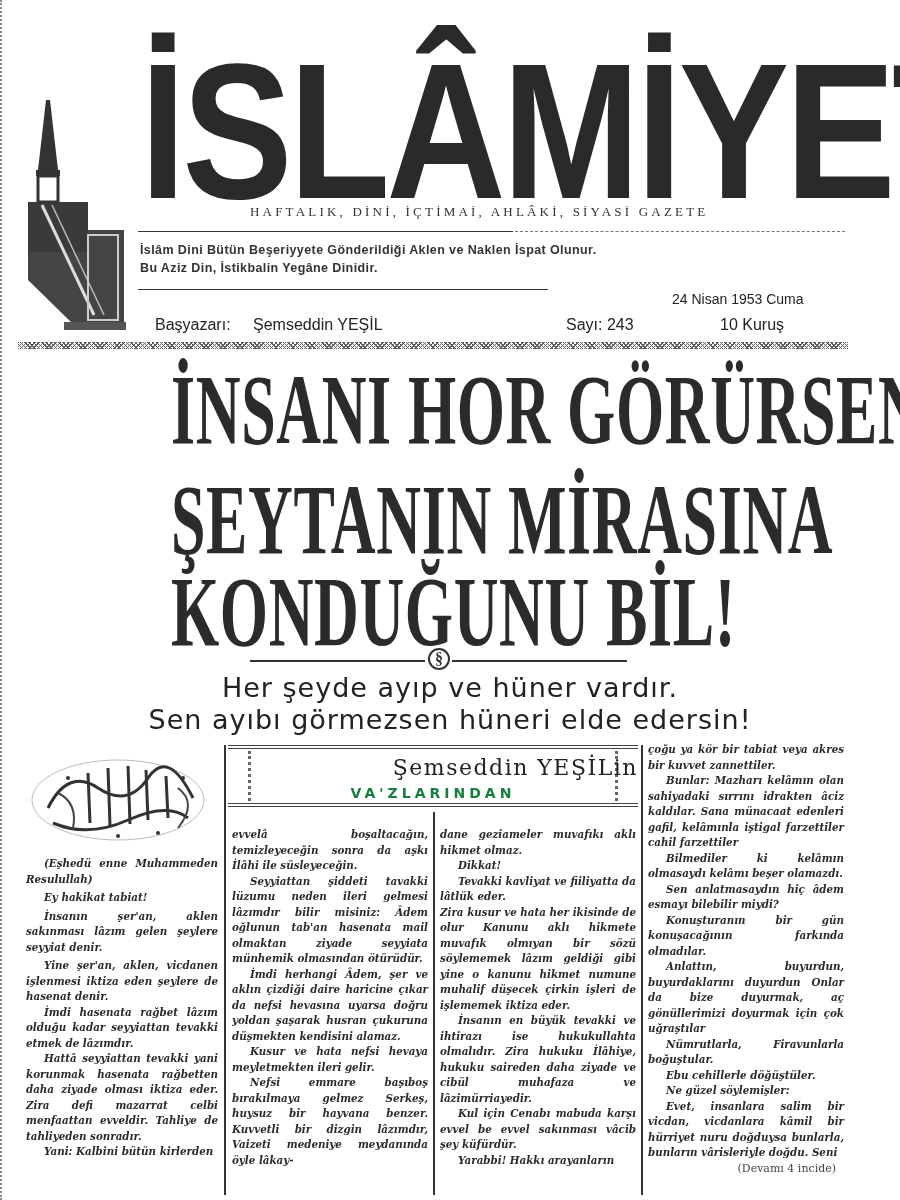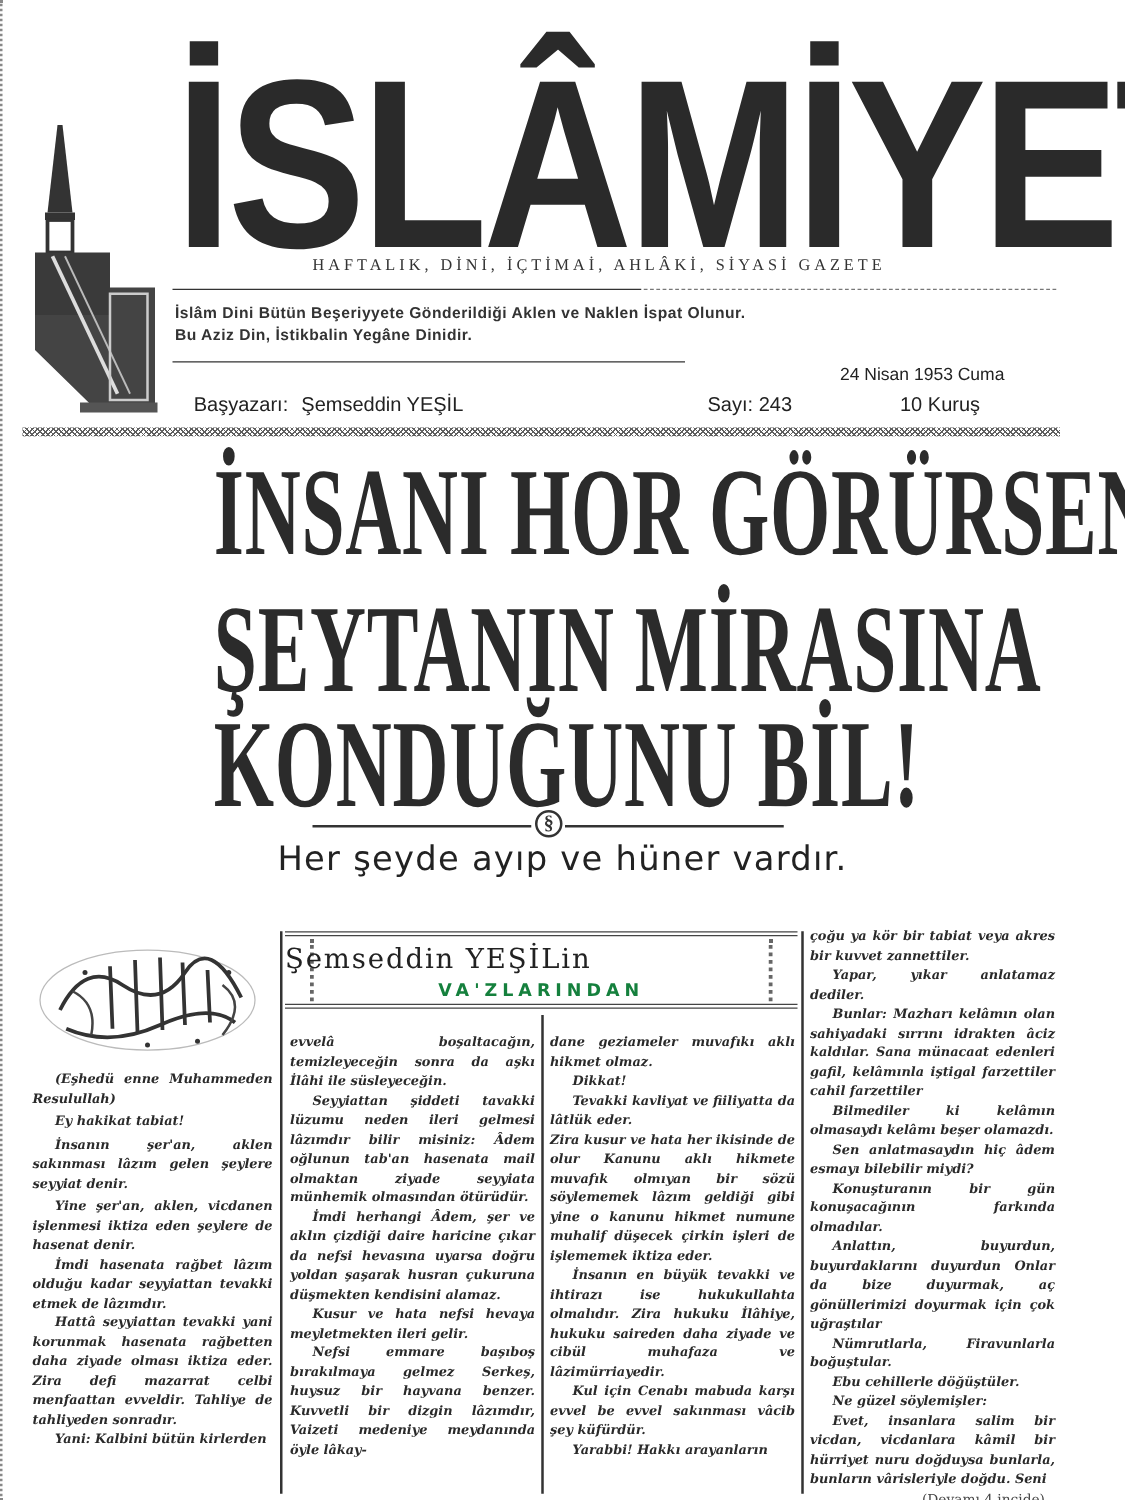--- a/index.html
+++ b/index.html
@@ -96,21 +96,21 @@
     .box-title {
       position: absolute; left: 228px; top: 745px; width: 410px; height: 62px;
       box-sizing: border-box;
       border-top: 4px double #444; border-bottom: 4px double #444;
     }
     .box-inner {
       position: absolute; left: 20px; right: 20px; top: 2px; bottom: 2px;
       border-left: 3px dotted #666; border-right: 3px dotted #666;
     }
     .box-name {
-      position: absolute; left: 0; width: 410px; top: 6px; text-align: left;
+      position: absolute; left: 0; width: 410px; top: 6px; text-align: right;
       font-family: "DejaVu Serif", serif; font-size: 22px; letter-spacing: 1.5px; color: #222;
       white-space: nowrap;
     }
     .box-sub {
       position: absolute; left: 0; width: 410px; top: 36px; text-align: center;
       font-family: "DejaVu Sans", sans-serif; font-weight: bold; font-size: 14px; letter-spacing: 4px; color: #15803d;
     }
     .continued {
       font-family: "DejaVu Serif", serif; font-style: normal; font-weight: normal;
       font-size: 11px; color: #444; text-align: right; padding-right: 8px;
@@ -141,36 +141,37 @@
   <div class="rule-dash" style="left:515px; top:231px; width:330px;"></div>
 
   <div class="motto" style="top:243px;">İslâm Dini Bütün Beşeriyyete Gönderildiği Aklen ve Naklen İspat Olunur.</div>
   <div class="motto" style="top:261px;">Bu Aziz Din, İstikbalin Yegâne Dinidir.</div>
 
   <div class="rule-thin" style="left:138px; top:289px; width:410px;"></div>
 
   <div class="date-line">24 Nisan 1953 Cuma</div>
   <div class="info-line" style="left:155px;">
     <span>Başyazarı:</span>
-    <span style="margin-left:6px;">Şemseddin YEŞİL</span>
+    <span style="margin-left:18px;">Şemseddin YEŞİL</span>
   </div>
   <div class="info-line" style="left:566px;">Sayı: 243</div>
   <div class="info-line" style="left:720px;">10 Kuruş</div>
 
   <div class="zigzag"></div>
 
   <div class="headline" style="top:360px;">İNSANI HOR GÖRÜRSEN</div>
   <div class="headline" style="top:470px;">ŞEYTANIN MİRASINA</div>
   <div class="headline" style="top:562px;">KONDUĞUNU BİL!</div>
 
   <div class="ornament-line" style="left:250px; width:175px;"></div>
   <div class="ornament">§</div>
   <div class="ornament-line" style="left:452px; width:175px;"></div>
 
   <div class="sub-headline" style="top:672px;">Her şeyde ayıp ve hüner vardır.</div>
+  <div class="sub-headline" style="top:704px;">Sen ayıbı görmezsen hüneri elde edersin!</div>
 
   <div class="col-divider" style="left:224px;"></div>
   <div class="col-divider" style="left:433px; top:812px; height:383px;"></div>
   <div class="col-divider" style="left:641px;"></div>
 
   <svg class="calligraphy" viewBox="0 0 180 100">
     <ellipse cx="90" cy="52" rx="86" ry="40" fill="none" stroke="#bbb" stroke-width="1"></ellipse>
     <path d="M20,60 Q40,20 70,40 T120,30 T165,50" fill="none" stroke="#333" stroke-width="3"></path>
     <path d="M25,75 Q60,90 100,72 T160,70" fill="none" stroke="#333" stroke-width="3"></path>
     <path d="M60,25 L62,75 M80,20 L82,78 M100,18 L102,76 M118,22 L120,72 M138,28 L140,70" stroke="#333" stroke-width="3"></path>
@@ -210,21 +211,20 @@
     <p class="ind">Dikkat!</p>
     <p class="ind">Tevakki kavliyat ve fiiliyatta da lâtlük eder.</p>
     <p>Zira kusur ve hata her ikisinde de olur Kanunu aklı hikmete muvafık olmıyan bir sözü söylememek lâzım geldiği gibi yine o kanunu hikmet numune muhalif düşecek çirkin işleri de işlememek iktiza eder.</p>
     <p class="ind">İnsanın en büyük tevakki ve ihtirazı ise hukukullahta olmalıdır. Zira hukuku İlâhiye, hukuku saireden daha ziyade ve cibül muhafaza ve lâzimürriayedir.</p>
     <p class="ind">Kul için Cenabı mabuda karşı evvel be evvel sakınması vâcib şey küfürdür.</p>
     <p class="ind">Yarabbi! Hakkı arayanların</p>
   </div>
 
   <div class="col" style="left:648px; top:742px; width:196px;">
     <p>çoğu ya kör bir tabiat veya akres bir kuvvet zannettiler.</p>
-    <p class="ind">Yapar, yıkar anlatamaz dediler.</p>
     <p class="ind">Bunlar: Mazharı kelâmın olan sahiyadaki sırrını idrakten âciz kaldılar. Sana münacaat edenleri gafil, kelâmınla iştigal farzettiler cahil farzettiler</p>
     <p class="ind">Bilmediler ki kelâmın olmasaydı kelâmı beşer olamazdı.</p>
     <p class="ind">Sen anlatmasaydın hiç âdem esmayı bilebilir miydi?</p>
     <p class="ind">Konuşturanın bir gün konuşacağının farkında olmadılar.</p>
     <p class="ind">Anlattın, buyurdun, buyurdaklarını duyurdun Onlar da bize duyurmak, aç gönüllerimizi doyurmak için çok uğraştılar</p>
     <p class="ind">Nümrutlarla, Firavunlarla boğuştular.</p>
     <p class="ind">Ebu cehillerle döğüştüler.</p>
     <p class="ind">Ne güzel söylemişler:</p>
     <p class="ind">Evet, insanlara salim bir vicdan, vicdanlara kâmil bir hürriyet nuru doğduysa bunlarla, bunların vârisleriyle doğdu. Seni</p>
     <p class="continued">(Devamı 4 incide)</p>

